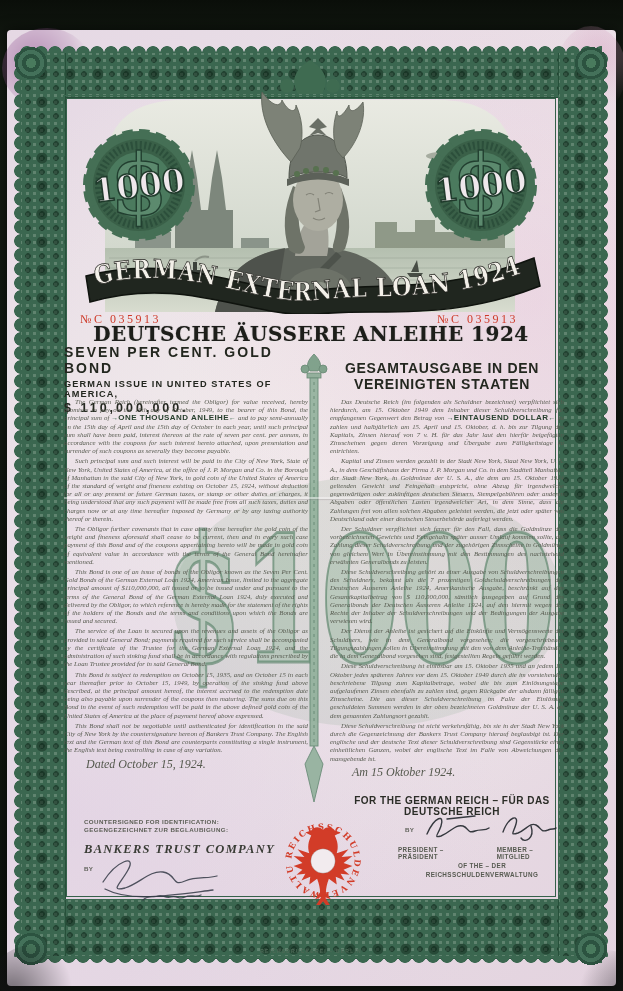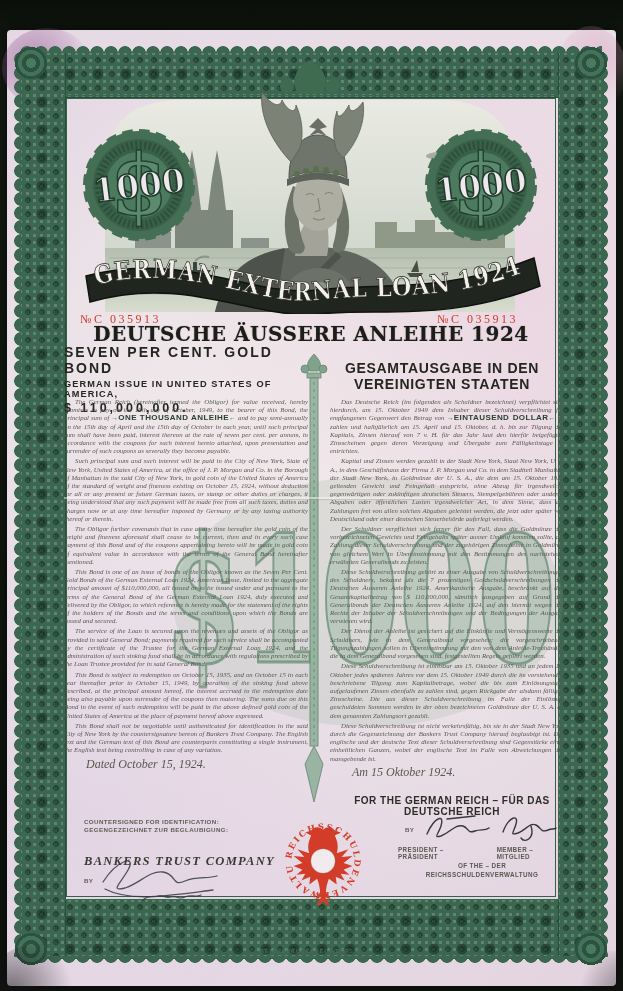--- a/index.html
+++ b/index.html
@@ -69,21 +69,21 @@
   .col p{margin:0 0 2px 0;text-indent:11px;}
   .col p.dated{text-indent:22px;margin-top:5px;font-size:12px;}
   .hl{font-style:normal;font-family:"Liberation Sans",sans-serif;font-weight:bold;
     font-size:8px;letter-spacing:.4px;color:#28402e;}
   .deco{font-style:normal;color:#3f6b51;font-size:7px;}
   
   .forreich{left:327px;top:795px;width:250px;text-align:center;font-weight:bold;
     font-size:10px;letter-spacing:.5px;color:#2b2d27;}
   .tinycaps{font-weight:bold;font-size:6.2px;letter-spacing:.4px;color:#5c5f56;line-height:8px;}
   .bank{font-family:"Liberation Serif",serif;font-weight:bold;font-style:italic;
-    font-size:12.5px;letter-spacing:1.3px;color:#393c35;margin-top:20px;}
+    font-size:12.5px;letter-spacing:1.3px;color:#393c35;margin-top:8px;}
   .pres-line{display:flex;justify-content:center;gap:14px;font-weight:bold;font-size:6.3px;
     letter-spacing:.4px;color:#565a50;}
   .pres-sub{text-align:center;font-weight:bold;font-size:6.3px;letter-spacing:.4px;color:#565a50;margin-top:2px;}
   .imprint{left:161px;top:948px;width:300px;text-align:center;font-size:5px;
     letter-spacing:1.2px;color:#4d6a57;font-weight:bold;}
   svg text{font-family:"DejaVu Serif",serif;}
 </style>
 </head>
 <body>
 

